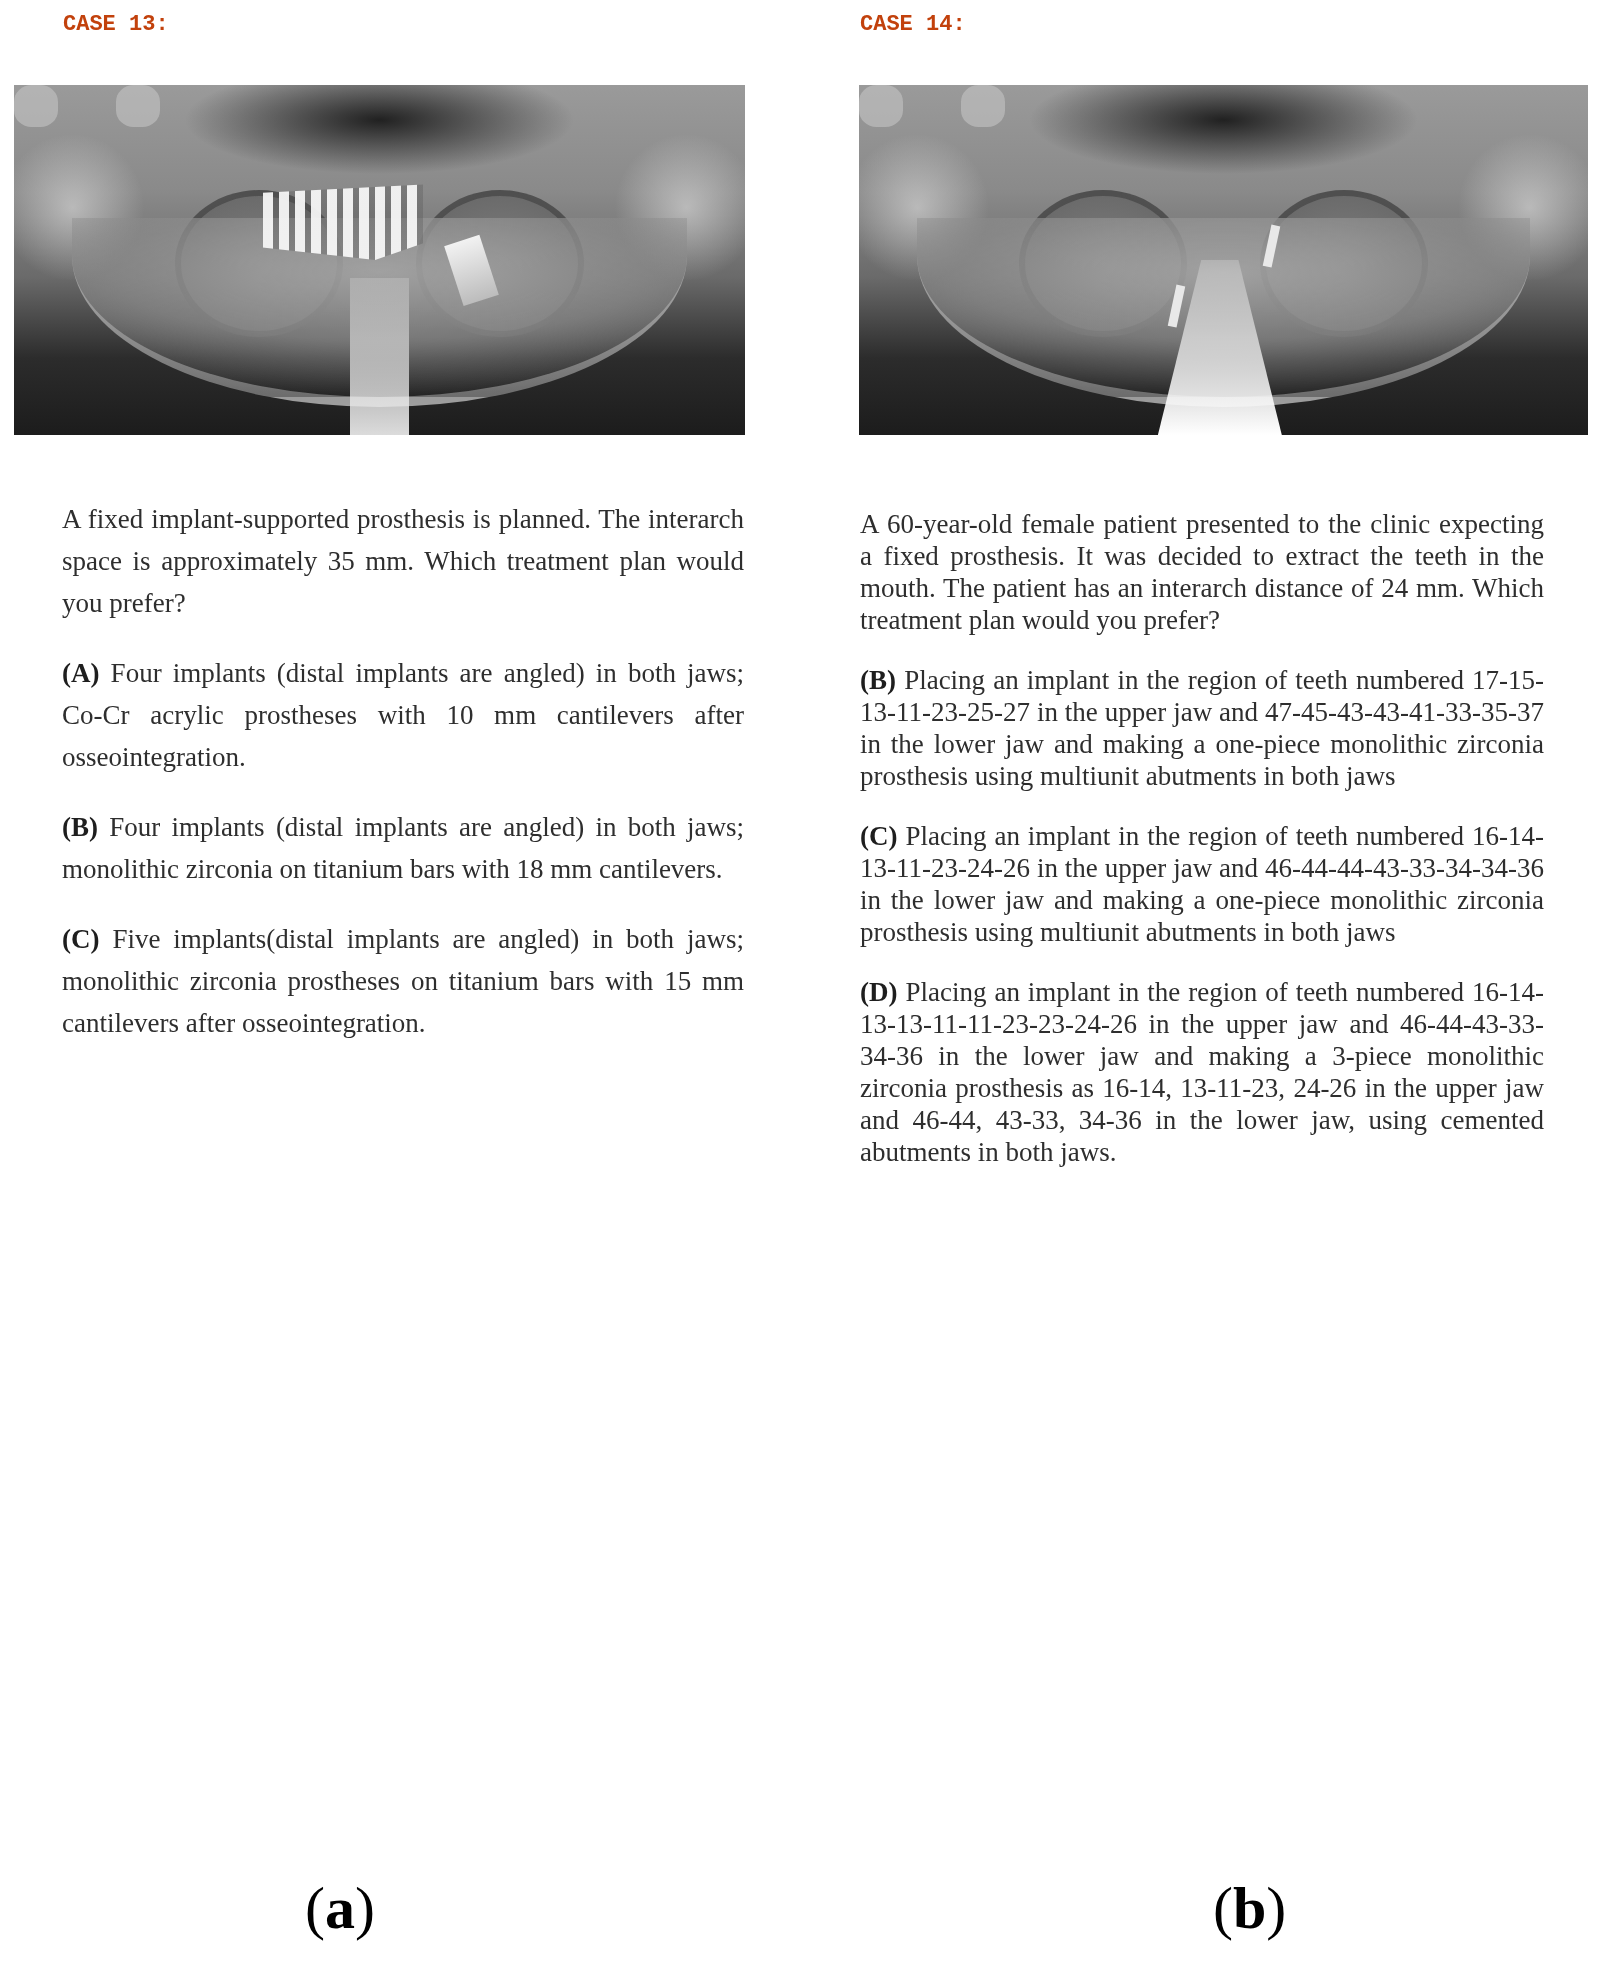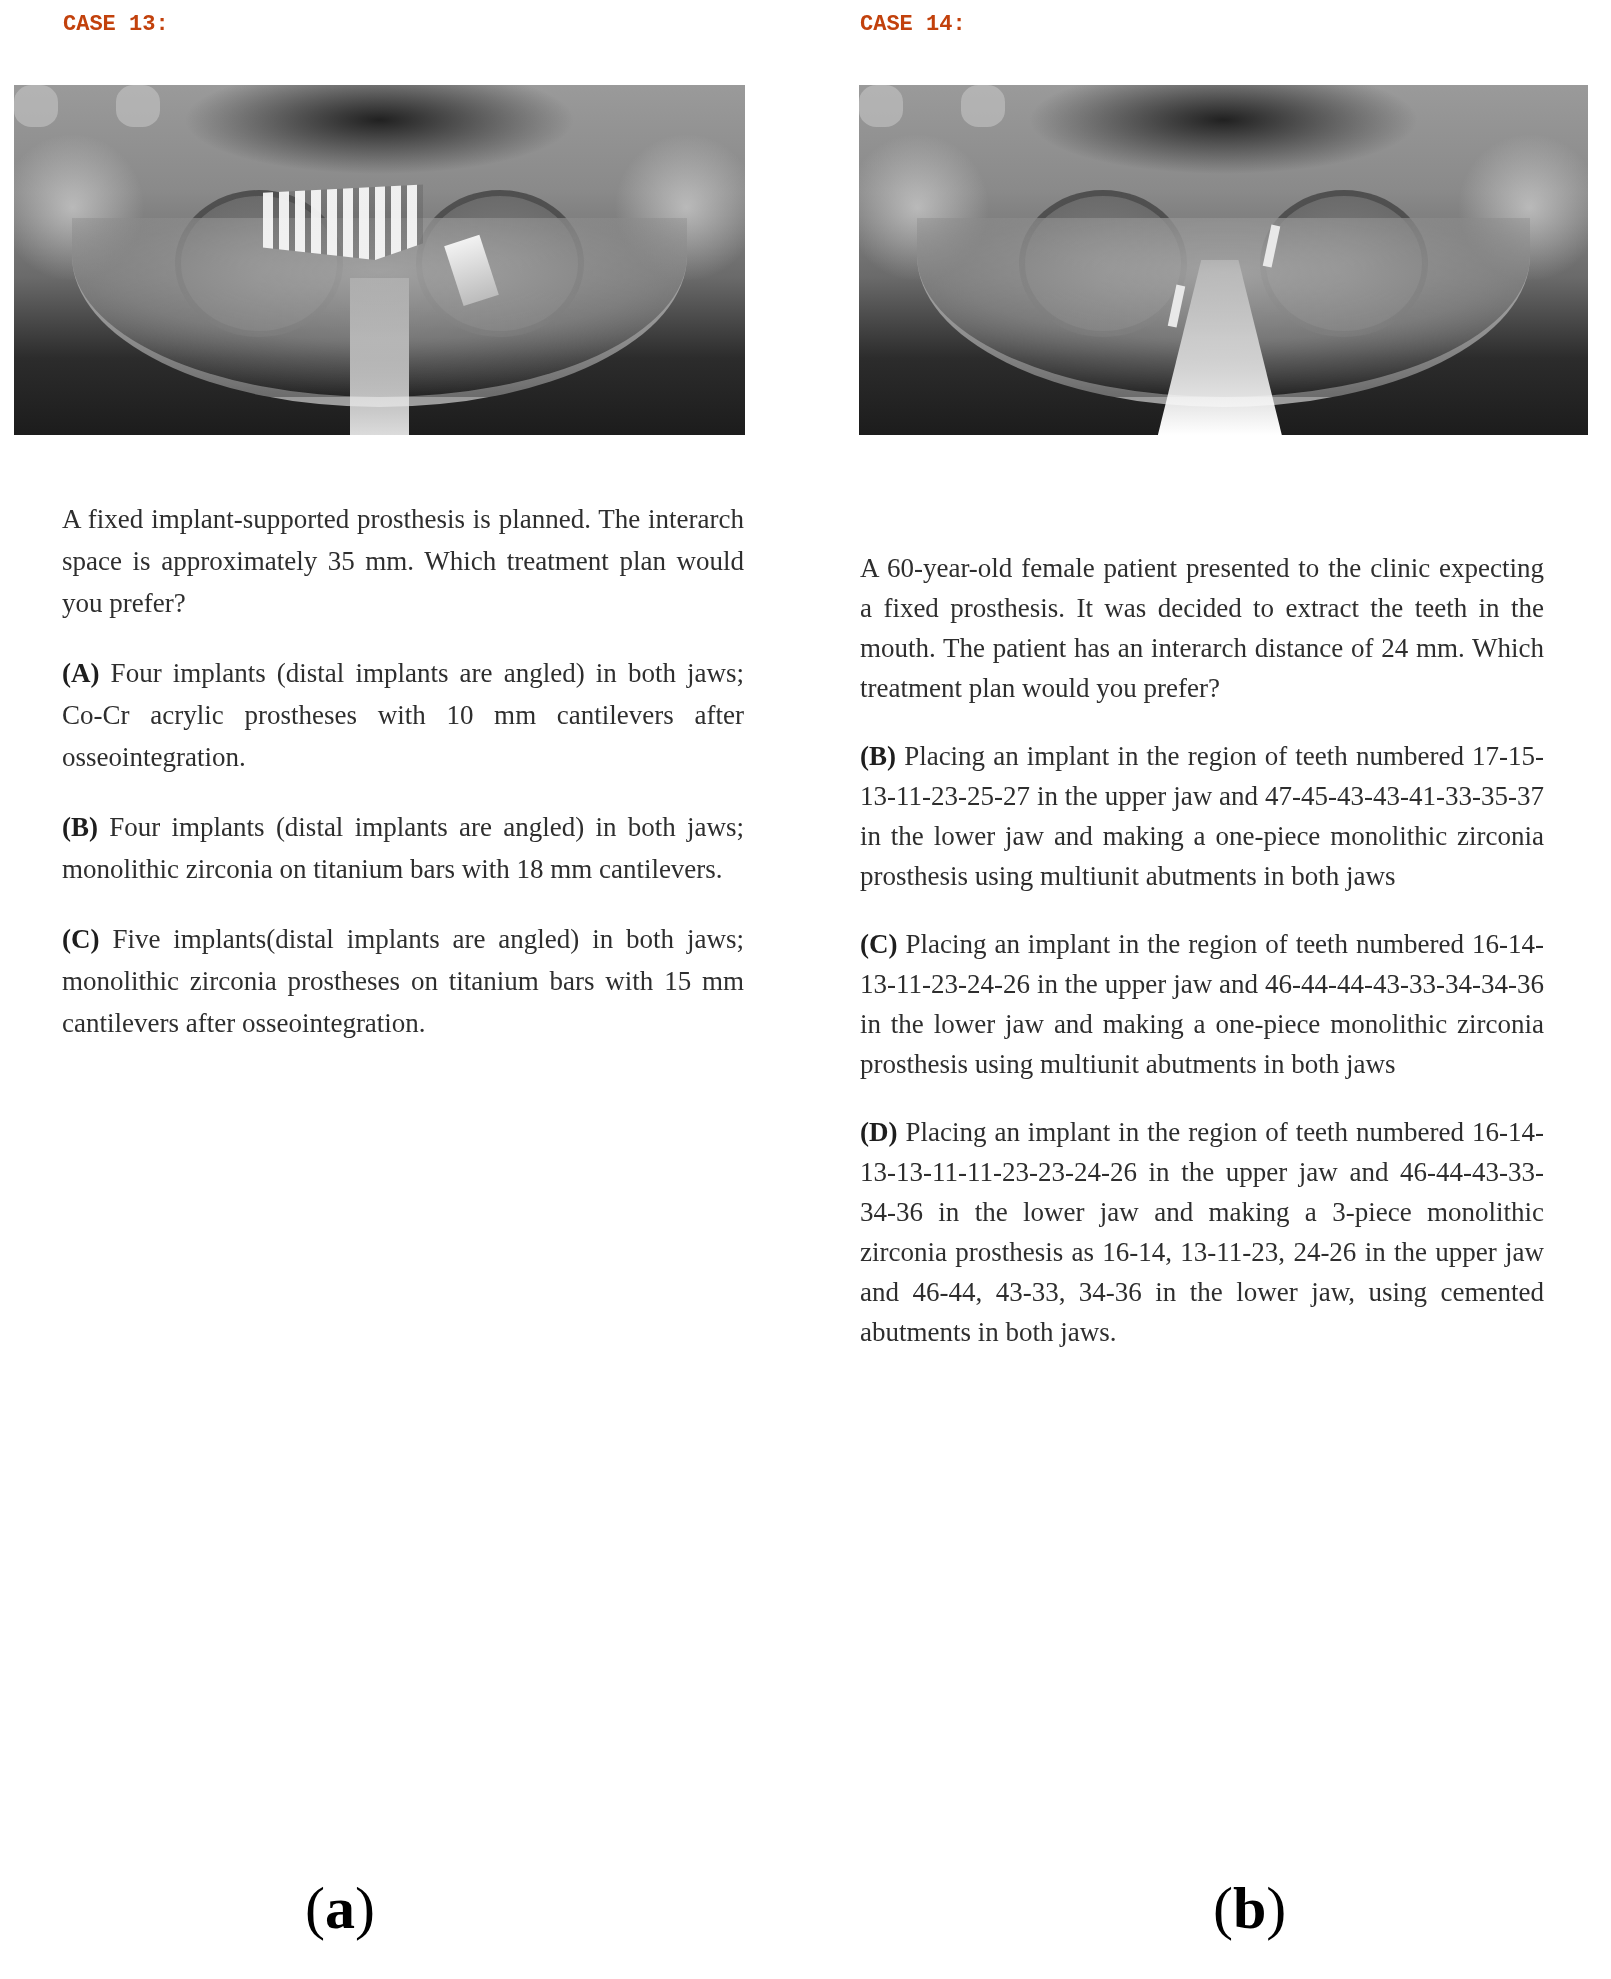--- a/index.html
+++ b/index.html
@@ -89,21 +89,21 @@
     }
 
     .text-col {
       position: absolute;
       font-size: 27px;
       line-height: 42px;
       text-align: justify;
       color: #2e2e2e;
     }
     #col-a { left: 46px; width: 682px; top: 498px; margin-left: 16px; }
-    #col-b { left: 860px; width: 684px; top: 548px; line-height: 40px; }
+    #col-b { left: 860px; width: 684px; top: 508px; line-height: 32px; }
     .para { margin: 0 0 30px 0; }
     #col-a .para { margin-bottom: 28px; }
     #col-b .para { margin-bottom: 28px; }
     .opt-label { font-weight: bold; color: #1e1e1e; }
 
     .panel-label {
       position: absolute;
       top: 1868px;
       font-family: "Liberation Serif", serif;
       font-size: 60px;

